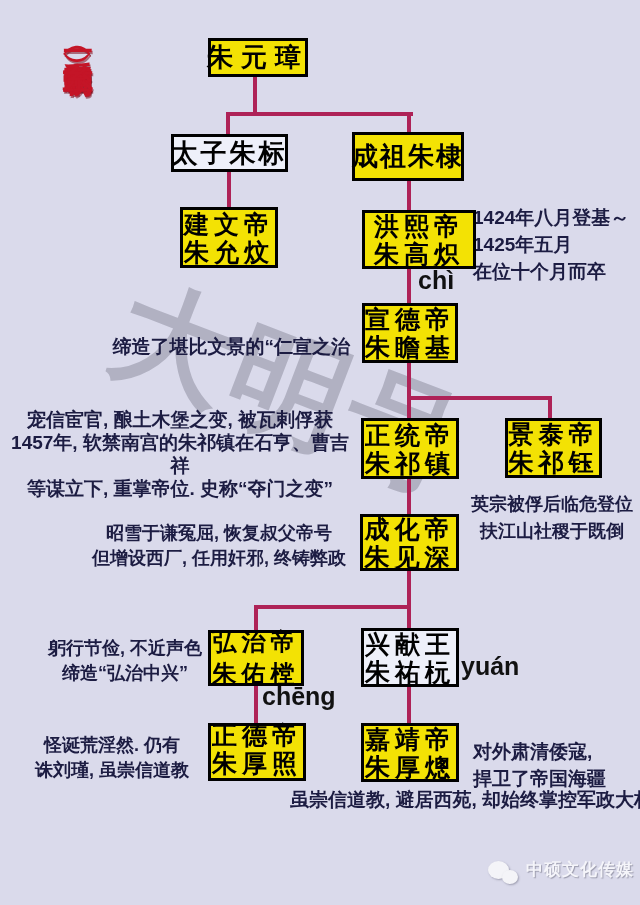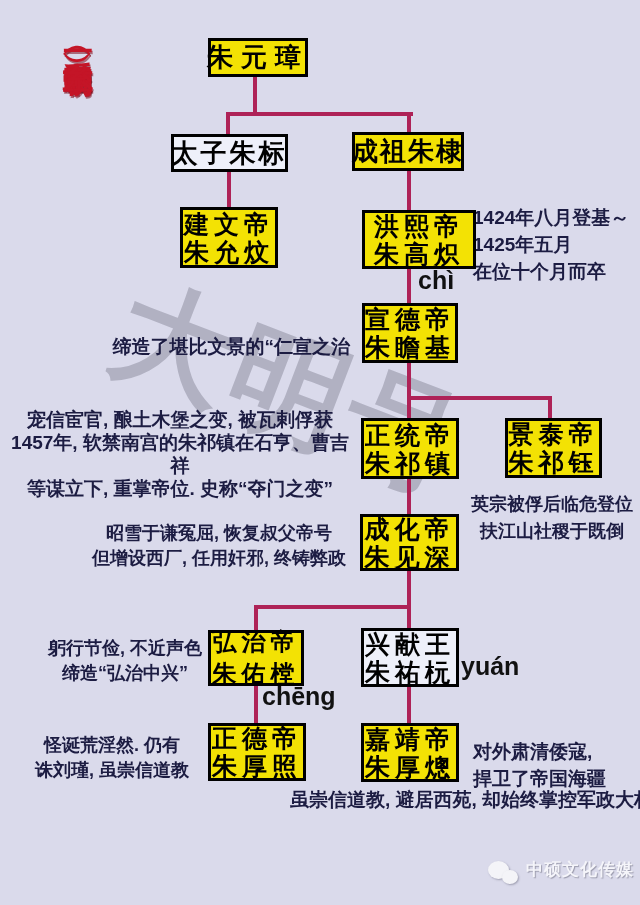--- a/index.html
+++ b/index.html
@@ -84,21 +84,21 @@
   <div class="ln v" style="left:407px;top:570px;height:60px;"></div>
   <div class="ln h" style="left:254px;top:605px;width:157px;"></div>
   <div class="ln v" style="left:254px;top:605px;height:27px;"></div>
   <div class="ln v" style="left:254px;top:685px;height:40px;"></div>
   <div class="ln v" style="left:407px;top:686px;height:39px;"></div>
 
   <div class="node yellow one-line" style="left:208px;top:38px;width:100px;height:39px;letter-spacing:8px;">朱元璋</div>
 
   <div class="node white one-line" style="left:171px;top:134px;width:117px;height:38px;">太子朱标</div>
 
-  <div class="node yellow one-line" style="left:352px;top:132px;width:112px;height:39px;letter-spacing:2px;">成祖朱棣</div>
+  <div class="node yellow one-line" style="left:352px;top:132px;width:112px;height:49px;letter-spacing:2px;">成祖朱棣</div>
 
   <div class="node yellow two-line" style="left:180px;top:207px;width:98px;height:61px;">建文帝
 朱允炆</div>
 
   <div class="node yellow two-line" style="left:362px;top:210px;width:114px;height:59px;">洪熙帝
 朱高炽</div>
 
   <div class="node yellow two-line" style="left:362px;top:303px;width:96px;height:60px;">宣德帝
 朱瞻基</div>
 
@@ -110,21 +110,21 @@
 
   <div class="node yellow two-line" style="left:360px;top:514px;width:99px;height:57px;">成化帝
 朱见深</div>
 
   <div class="node yellow two-line" style="left:208px;top:630px;width:96px;height:56px;font-size:24px;line-height:32px;">弘治帝
 朱佑樘</div>
 
   <div class="node white two-line" style="left:361px;top:628px;width:98px;height:59px;">兴献王
 朱祐杬</div>
 
-  <div class="node yellow two-line" style="left:208px;top:723px;width:98px;height:58px;">正德帝
+  <div class="node yellow two-line" style="left:208px;top:723px;width:98px;height:58px;font-family:Liberation Mono, monospace;">正德帝
 朱厚照</div>
 
   <div class="node yellow two-line" style="left:361px;top:723px;width:98px;height:59px;">嘉靖帝
 朱厚熜</div>
 
   <div class="pinyin" style="left:418px;top:266px;">chì</div>
   <div class="pinyin" style="left:262px;top:682px;">chēng</div>
   <div class="pinyin" style="left:461px;top:652px;">yuán</div>
 
   <div class="note lh27" style="left:473px;top:204px;">1424年八月登基～

